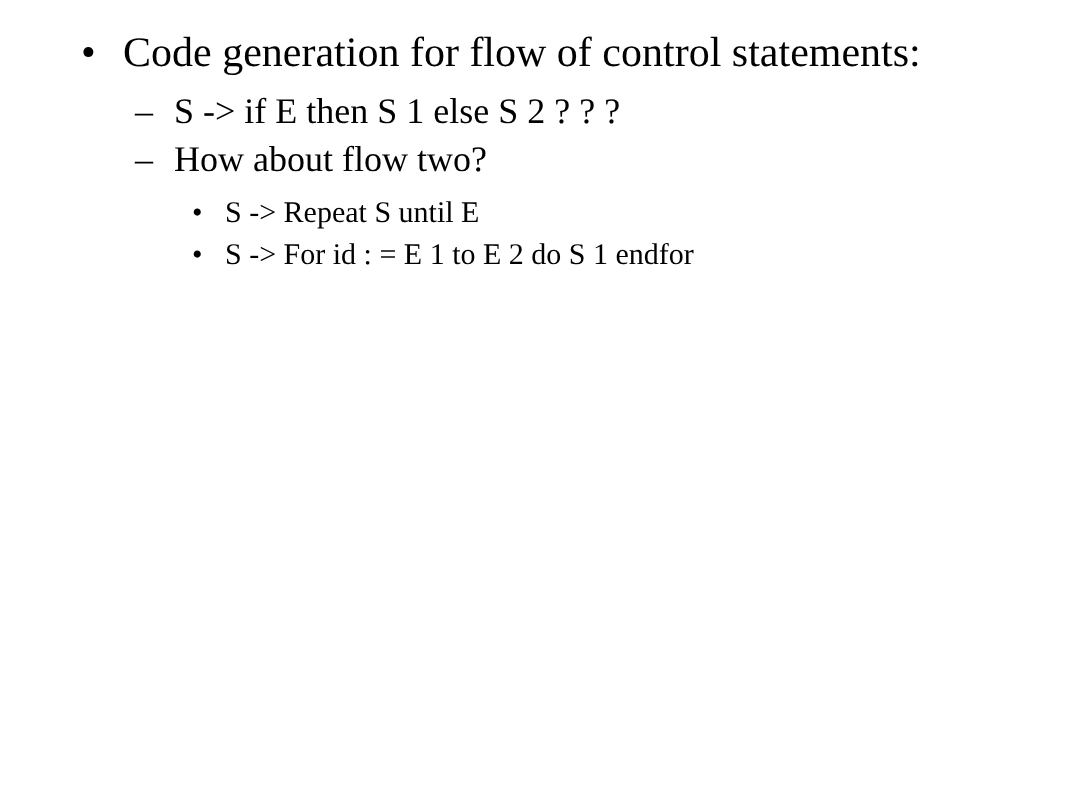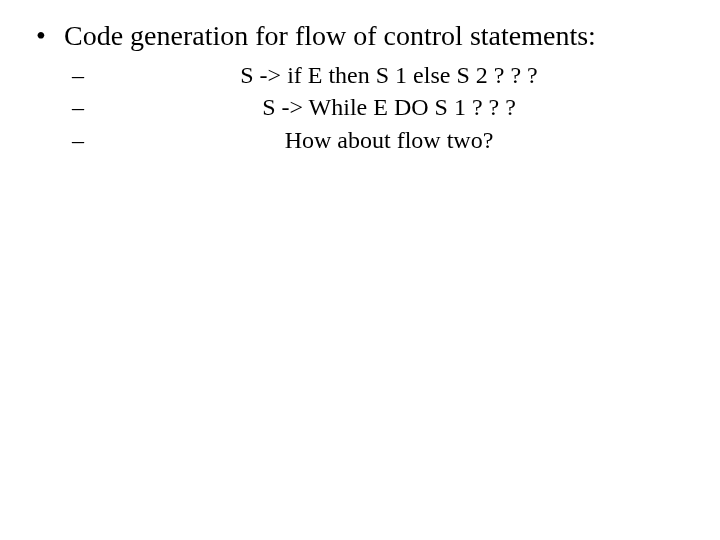--- a/index.html
+++ b/index.html
@@ -9,21 +9,21 @@
     height: 540px;
     background: #ffffff;
     font-family: "Times New Roman", Times, serif;
     color: #000000;
   }
   .slide {
     box-sizing: border-box;
     width: 720px;
     height: 540px;
     padding-top: 18px;
-    padding-left: 26px;
+    padding-left: 44px;
     padding-right: 40px;
   }
   ul.level1 {
     margin: 0;
     padding: 0;
     list-style: none;
   }
   ul.level1 > li {
     position: relative;
     font-size: 28px;
@@ -41,21 +41,20 @@
   ul.level2 {
     margin: 6px 0 0 0;
     padding: 0;
     list-style: none;
   }
   ul.level2 > li {
     position: relative;
     font-size: 24px;
     line-height: 1.35;
     padding-left: 34px;
-    text-align: center;
   }
   ul.level2 > li::before {
     content: "–";
     position: absolute;
     left: 8px;
     top: 0;
     font-size: 24px;
   }
   ul.level3 {
     margin: 4px 0 0 0;
@@ -81,21 +80,26 @@
 
 <div class="slide">
   <ul class="level1">
     <li>
       <span>Code generation for flow of control statements:</span>
       <ul class="level2">
         <li>
           <span>S -&gt; if E then S 1 else S 2 ? ? ?</span>
         </li>
         <li>
-          <span>S -&gt; While E DO S 1    ? ? ?</span>
-        </li>
-        <li>
           <span>How about flow two?</span>
+          <ul class="level3">
+            <li>
+              <span>S -&gt; Repeat S until E</span>
+            </li>
+            <li>
+              <span>S -&gt; For id : = E 1 to E 2 do S 1 endfor</span>
+            </li>
+          </ul>
         </li>
       </ul>
     </li>
   </ul>
 </div>
 
 </body></html>

